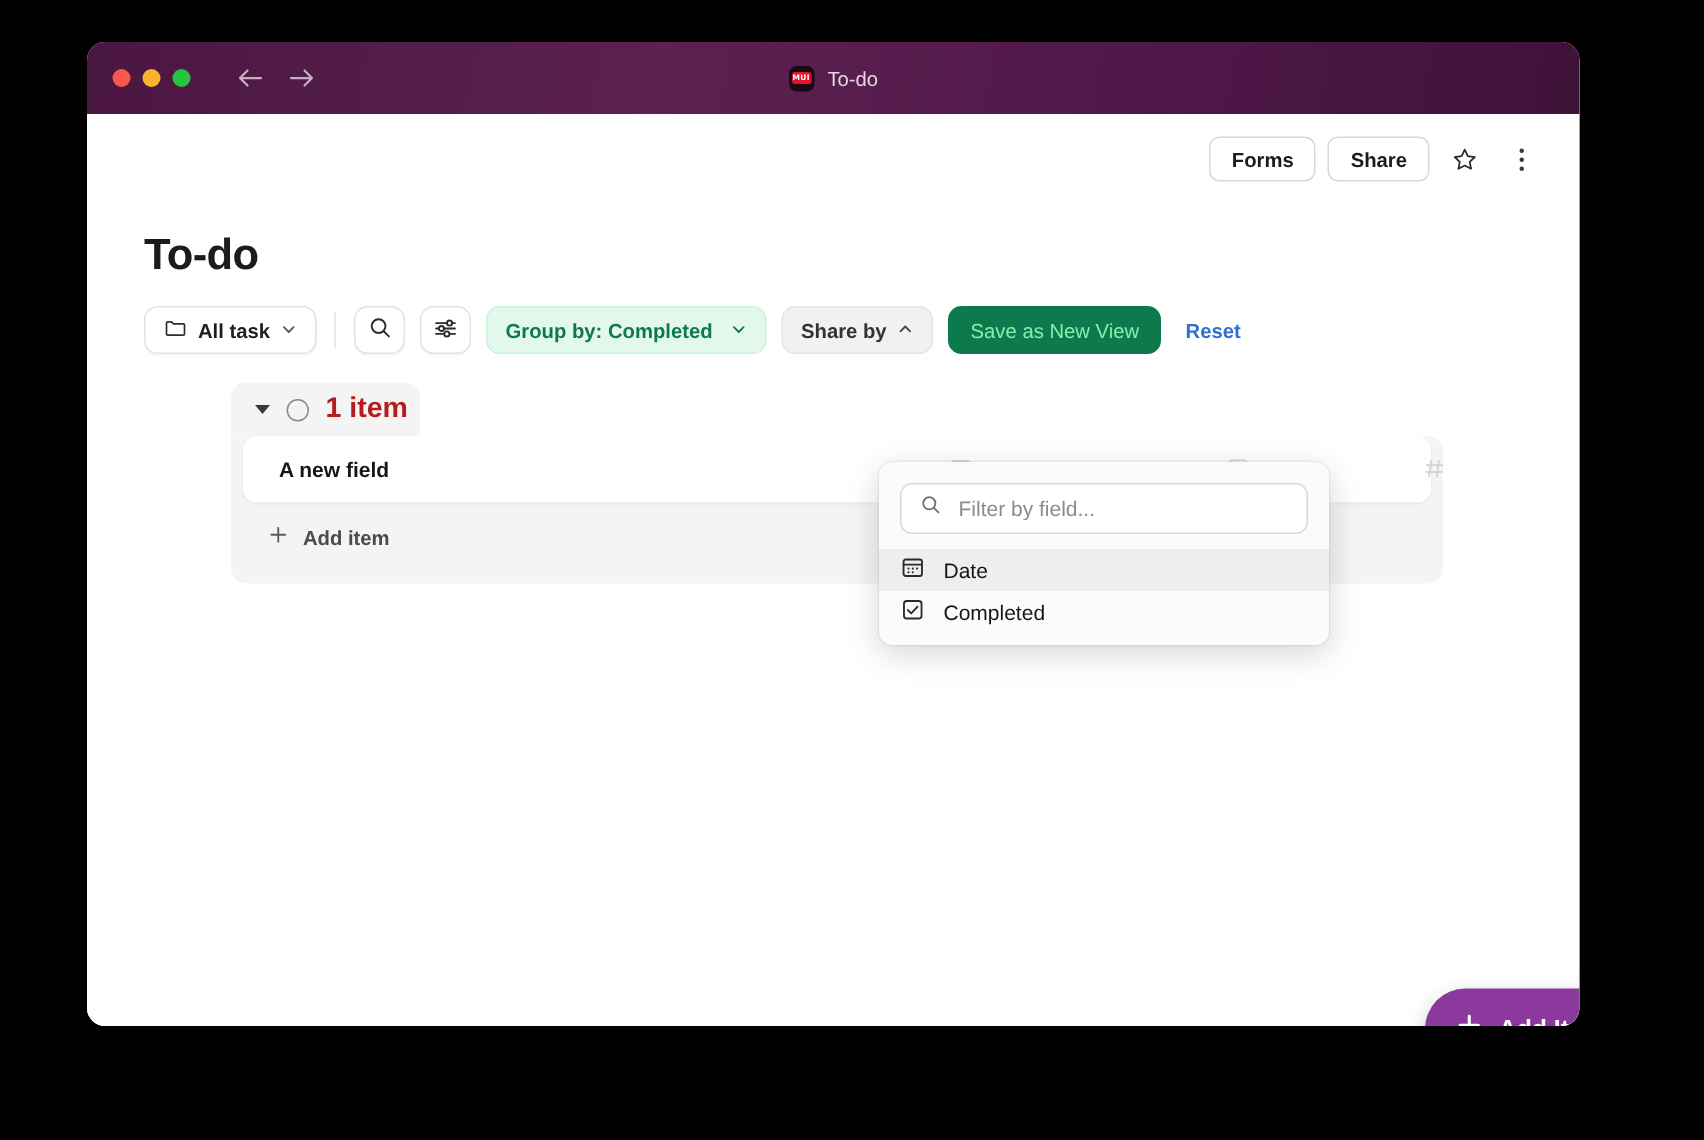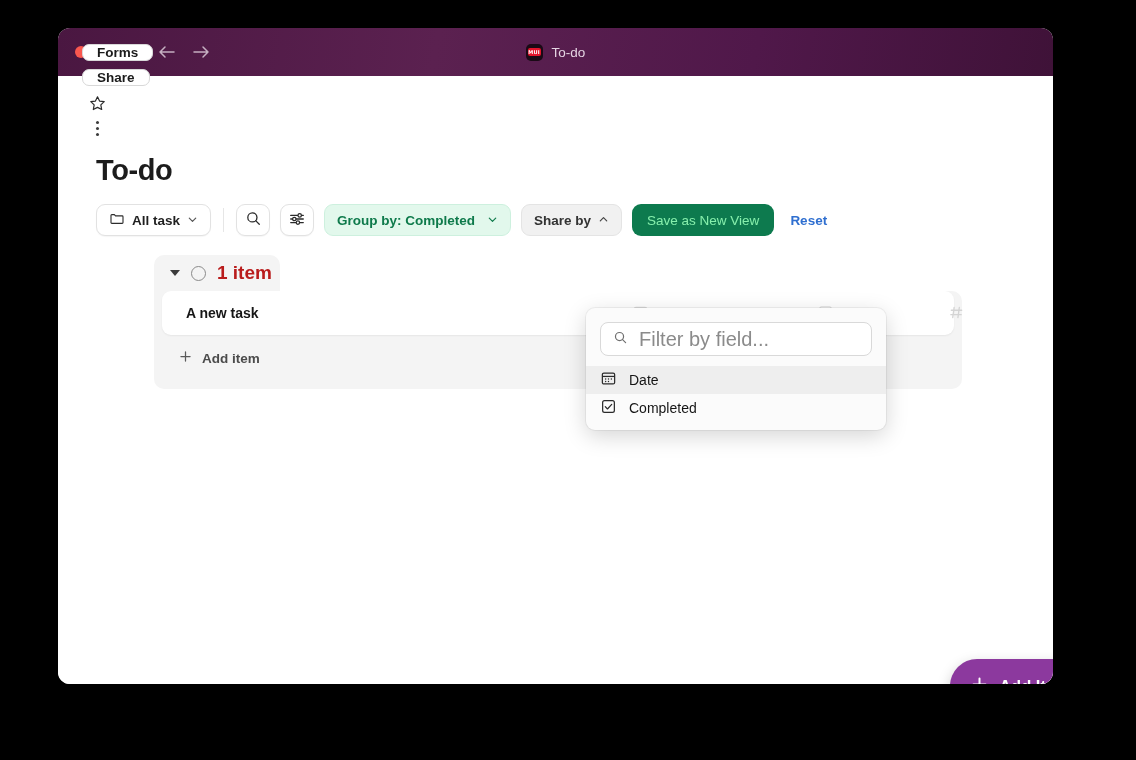--- a/index.html
+++ b/index.html
@@ -59,23 +59,23 @@
   .tb-title-text { color: #e4d4e2; font-size: 13.5px; }
 
   
   .page {
     position: relative;
     height: 608px;
     background: #ffffff;
   }
 
   .topbar {
-    display: flex; align-items: flex-start; justify-content: flex-end;
+    display: flex; align-items: center; justify-content: flex-end;
     gap: 8px;
-    height: 60px; padding: 0 24px; flex-direction: column;
+    height: 60px; padding: 0 24px;
   }
   .ghost-btn {
     height: 30px; padding: 0 14px;
     border: 1px solid #d8d8d8; border-radius: 7px;
     background: #fff; color: #1b1b1b;
     font-size: 13.5px; font-weight: 700;
     display: flex; align-items: center;
     font-family: "Liberation Sans", sans-serif;
     cursor: pointer;
   }
@@ -201,21 +201,21 @@
   }
   .popup-search {
     margin: 0 14px 10px 14px;
     height: 34px; border-radius: 8px;
     border: 1px solid #d9d9d9; background: #ffffff;
     display: flex; align-items: center; gap: 9px;
     padding: 0 12px;
   }
   .popup-search input {
     border: none; outline: none; background: transparent;
-    font-size: 20px; color: #1c1c1c; width: 100%;
+    font-size: 14px; color: #1c1c1c; width: 100%;
     font-family: "Liberation Sans", sans-serif;
   }
   .popup-search input::placeholder { color: #8b8b8b; }
   .popup-item {
     height: 28px; display: flex; align-items: center; gap: 12px;
     padding: 0 14px; font-size: 14px; color: #151515; cursor: pointer;
   }
   .popup-item.hover { background: #eeeeee; }
 
   
@@ -354,21 +354,21 @@
         <div class="group-tab">
           <span class="caret-down"></span>
           <span class="circle-empty"></span>
           <span>1 item</span>
         </div>
 
         <div class="group-body">
 
 
           <div class="row-card">
-            <span class="row-name">A new task</span>
+            <span class="row-name">A new field</span>
 
             <span class="cell-ghost" style="left:470px;top:13px;">
               <svg width="17" height="17" viewBox="0 0 18 18">
                 <rect x="2.5" y="3.5" width="13" height="11.5" rx="1.6" fill="none" stroke="#dcdcdc" stroke-width="1.3"></rect>
                 <path d="M2.5 7h13" stroke="#dcdcdc" stroke-width="1.3"></path>
                 <circle cx="6" cy="10" r="0.8" fill="#dcdcdc"></circle>
                   <circle cx="9" cy="10" r="0.8" fill="#dcdcdc"></circle>
                   <circle cx="12" cy="10" r="0.8" fill="#dcdcdc"></circle>
                 <circle cx="6" cy="12.6" r="0.8" fill="#dcdcdc"></circle>
                   <circle cx="9" cy="12.6" r="0.8" fill="#dcdcdc"></circle>

